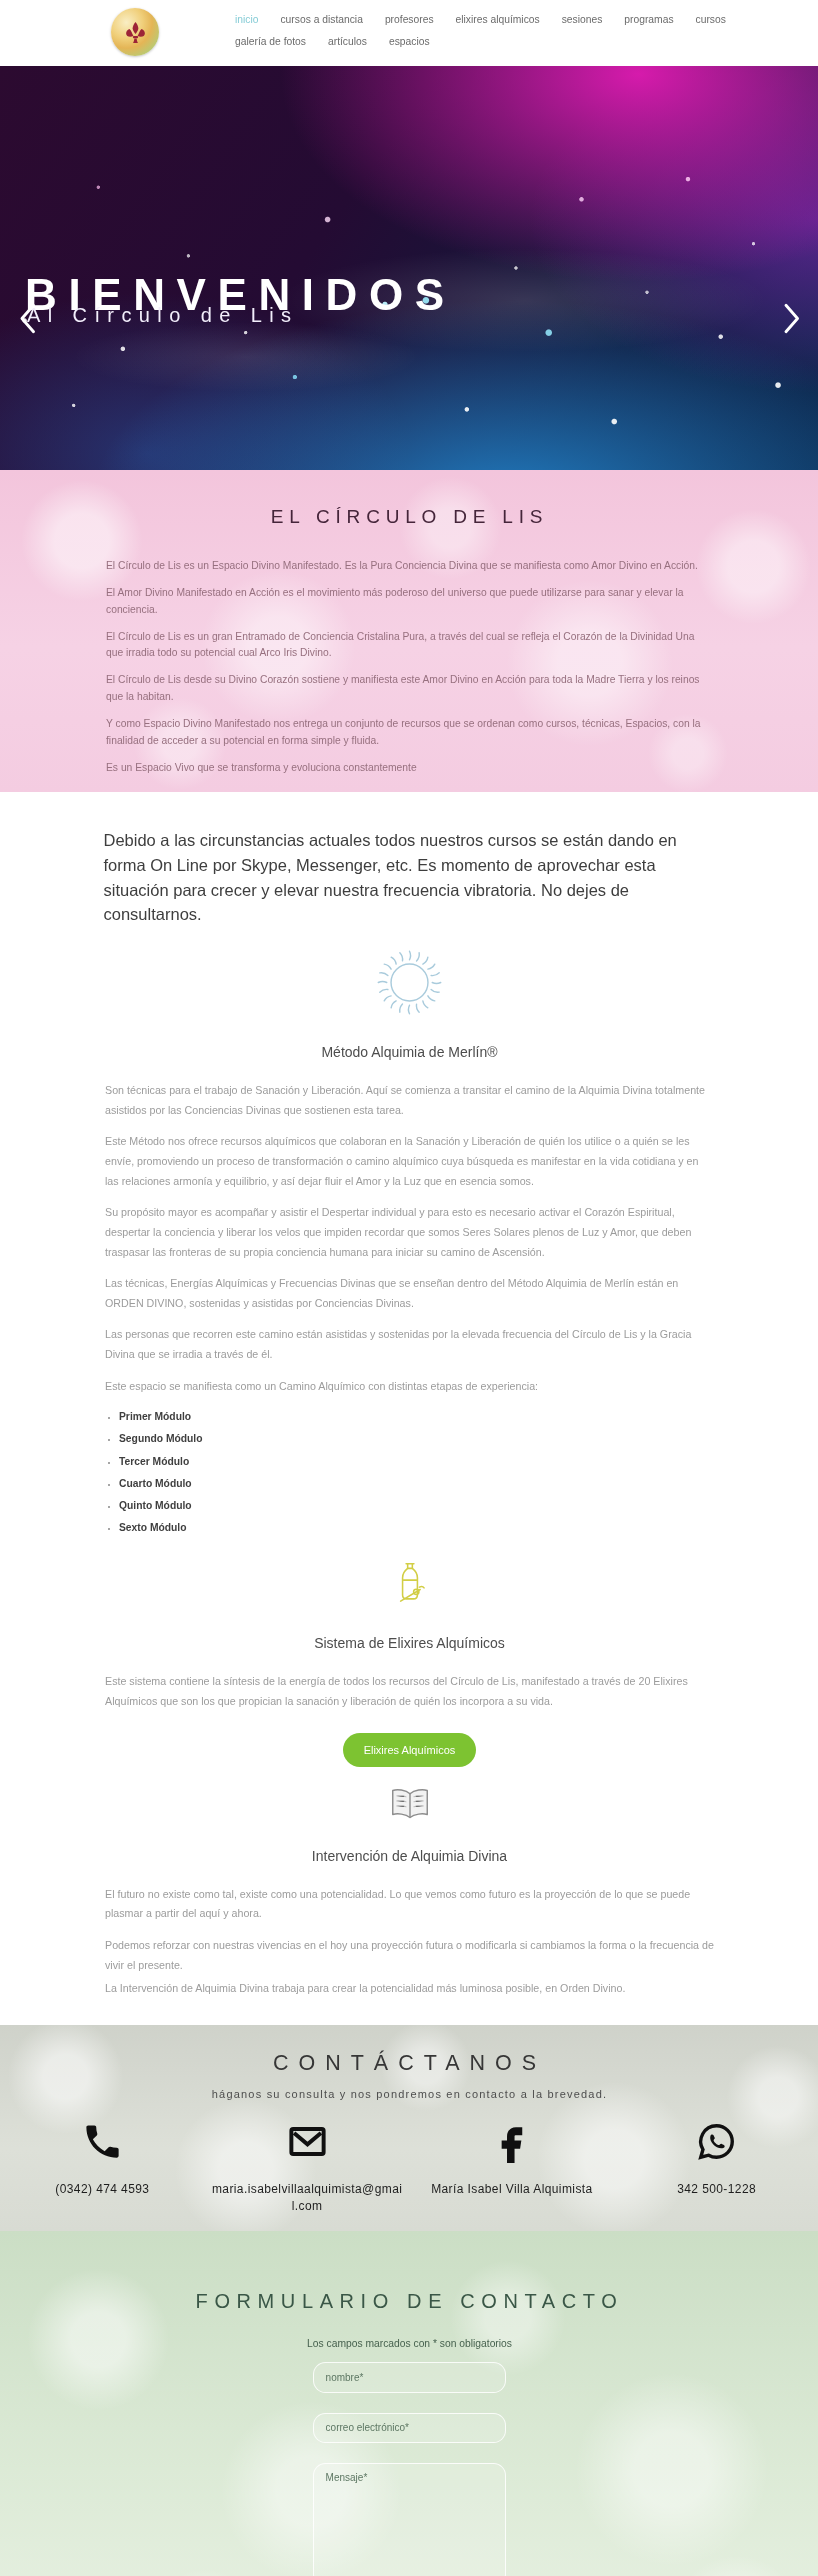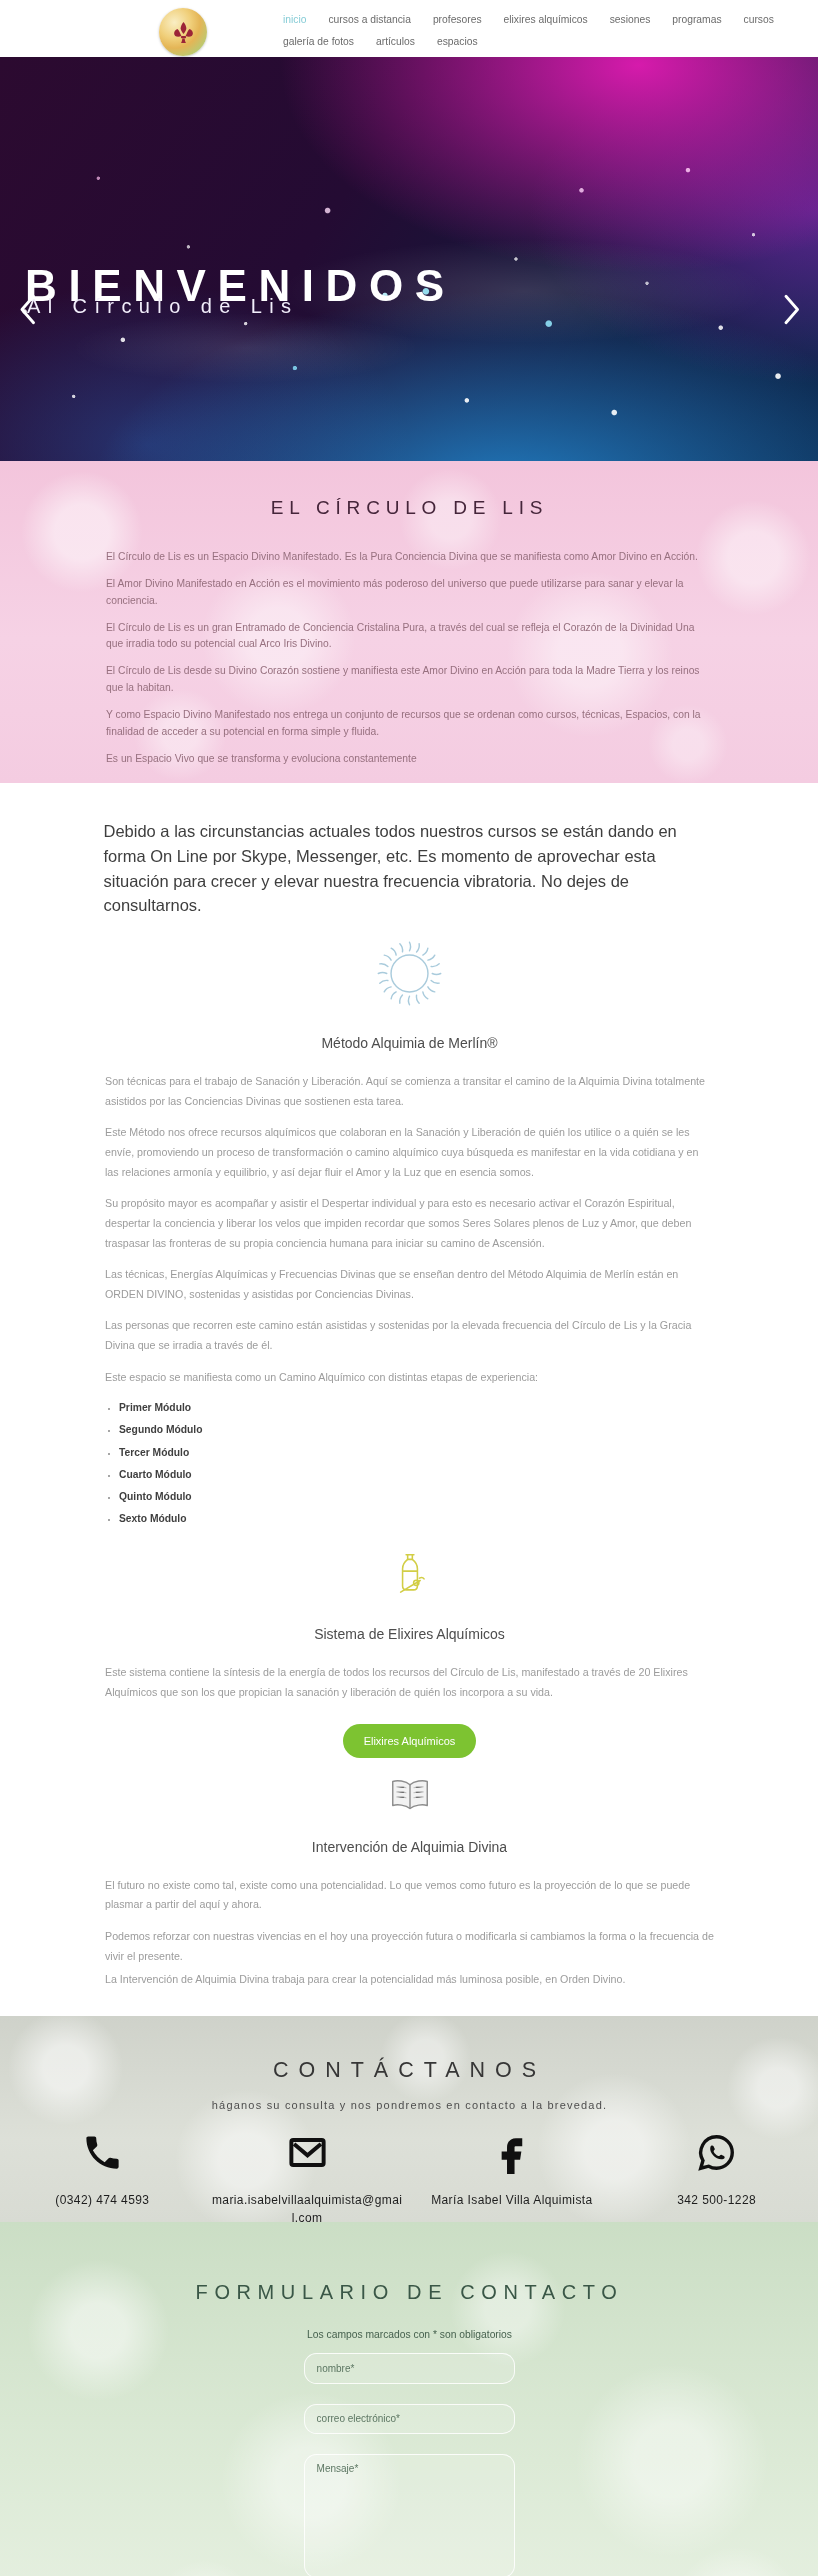--- a/index.html
+++ b/index.html
@@ -1,20 +1,20 @@
 <!DOCTYPE html>
 <html lang="es" style="font-size:13.2px"><head>
 <meta charset="utf-8">
 <style>
   * { box-sizing: border-box; }
   html,body { margin:0; padding:0; background:#ffffff; }
   body { width:819px; font-family:"Liberation Sans", sans-serif; }
 
   
-  .header { height:57px; background:#fff; display:flex; align-items:flex-start;margin-left:48px; }
+  .header { height:66px; background:#fff; display:flex; align-items:flex-start; }
   .logo { margin:8.3px 0 0 111px; width:48px; height:48px; border-radius:50%;
           background:radial-gradient(circle at 32% 30%, #f9eec4 0%, #f0cf7a 35%, #e4b556 55%, #b8cb74 80%, #93ad53 100%);
           display:flex; align-items:center; justify-content:center; cursor:pointer;
           box-shadow:0 0.8px 2.5px rgba(0,0,0,.25); }
   .nav { margin-left:76px; padding-top:14px; width:503px; display:flex; flex-wrap:wrap;
          column-gap:22px; row-gap:10.7px; font-size:10.3px; color:#6b6b6b; }
   .nav a { color:#6b6b6b; text-decoration:none; cursor:pointer; }
   .nav a.active { color:#86ccd6; }
 
   
@@ -89,41 +89,41 @@
 
   
   .contact { height:206px; padding-top:26.4px; text-align:center; overflow:hidden;
     background:
       radial-gradient(circle 74px at 8% 25%,  rgba(255,255,255,.55) 0 30%, transparent 78%),
       radial-gradient(circle 91px at 30% 70%, rgba(255,255,255,.5) 0 30%, transparent 78%),
       radial-gradient(circle 58px at 52% 20%,  rgba(255,255,255,.45) 0 30%, transparent 78%),
       radial-gradient(circle 99px at 75% 65%, rgba(255,255,255,.5) 0 30%, transparent 78%),
       radial-gradient(circle 66px at 95% 35%,  rgba(255,255,255,.5) 0 30%, transparent 78%),
       linear-gradient(180deg, #cfd2ca 0%, #dde0d8 60%, #d8dbd3 100%); }
-  .contact h2 { margin:16px; font-size:21.5px; font-weight:400; letter-spacing:10px; color:#363636; }
+  .contact h2 { margin:0; font-size:21.5px; font-weight:400; letter-spacing:10px; color:#363636; }
   .contact-sub { margin:11.6px 0 0; font-size:11px; letter-spacing:1.2px; color:#4e4e4e; }
   .contact-grid { display:flex; margin-top:20px; }
   .contact-col { flex:1; }
   .contact-label { margin:15px auto 0; font-size:12px; line-height:1.45; color:#1e1e1e;
                    letter-spacing:0.4px; max-width:194px; }
   .contact-label.break { word-break:break-all; }
 
   
   .form-section { height:434px; padding-top:59px; text-align:center; overflow:hidden;
     background:
       radial-gradient(circle 91px at 12% 25%, rgba(255,255,255,.5) 0 30%, transparent 78%),
       radial-gradient(circle 116px at 38% 60%, rgba(255,255,255,.45) 0 30%, transparent 78%),
       radial-gradient(circle 74px at 62% 20%,  rgba(255,255,255,.4) 0 30%, transparent 78%),
       radial-gradient(circle 124px at 82% 55%, rgba(255,255,255,.45) 0 30%, transparent 78%),
       radial-gradient(circle 66px at 25% 90%,  rgba(255,255,255,.4) 0 30%, transparent 80%),
       radial-gradient(circle 83px at 90% 90%, rgba(255,255,255,.45) 0 30%, transparent 80%),
       linear-gradient(180deg, #cbdec5 0%, #dcead6 55%, #e9f2e4 100%); }
   .form-section h2 { margin:0; font-size:20px; font-weight:400; letter-spacing:6.6px; color:#3a5747; }
   .form-note { margin:25px 0 0; font-size:10.3px; color:#47624f; }
-  .field { display:block; width:211px; margin:0 auto; background:rgba(255,255,255,.14);
+  .field { display:block; width:193px; margin:0 auto; background:rgba(255,255,255,.14);
            border:0.8px solid rgba(255,255,255,.85); border-radius:12.4px; color:#3c5345;
            font-size:10px; padding:8.3px 11.6px; outline:none;
            font-family:"Liberation Sans", sans-serif; }
   .field::placeholder { color:#5d7763; opacity:1; }
   #field-name { margin-top:13.2px; height:30.5px; }
   #field-email { margin-top:20px; height:30.5px; }
   #field-message { margin-top:20px; height:124px; resize:none; }
 </style>
 </head>
 <body>

